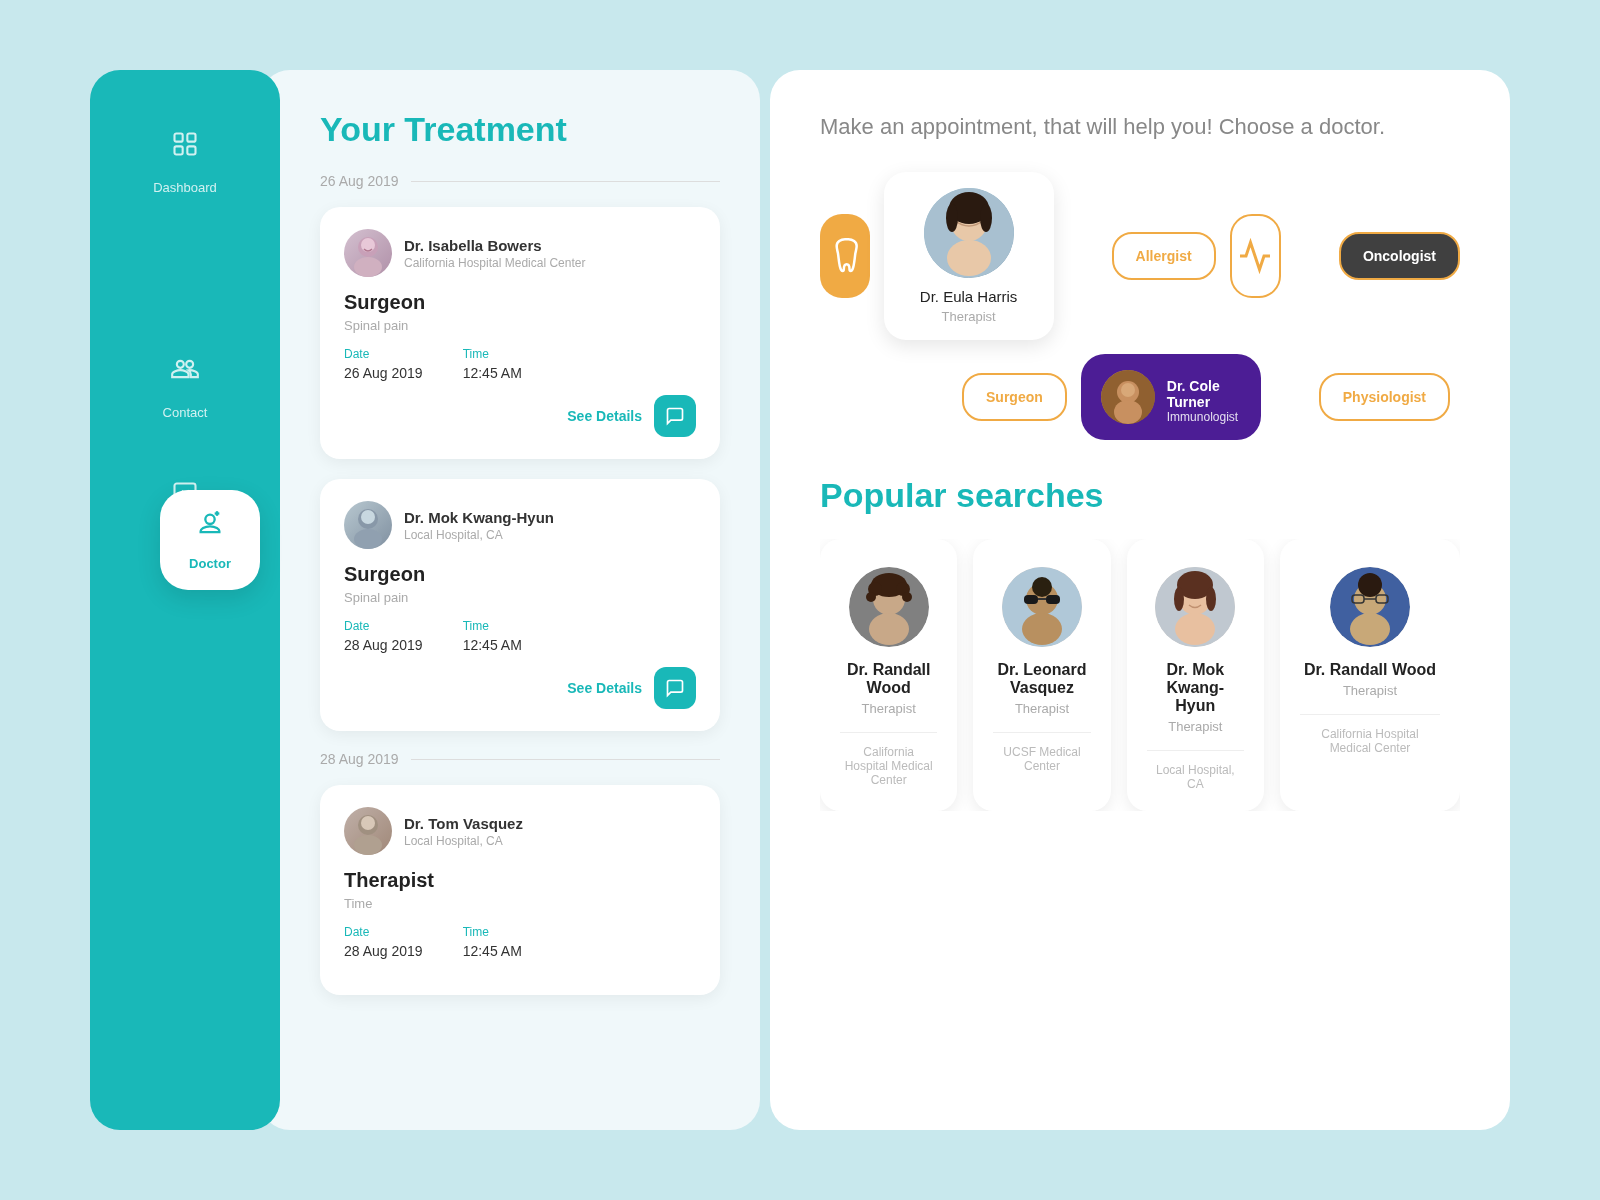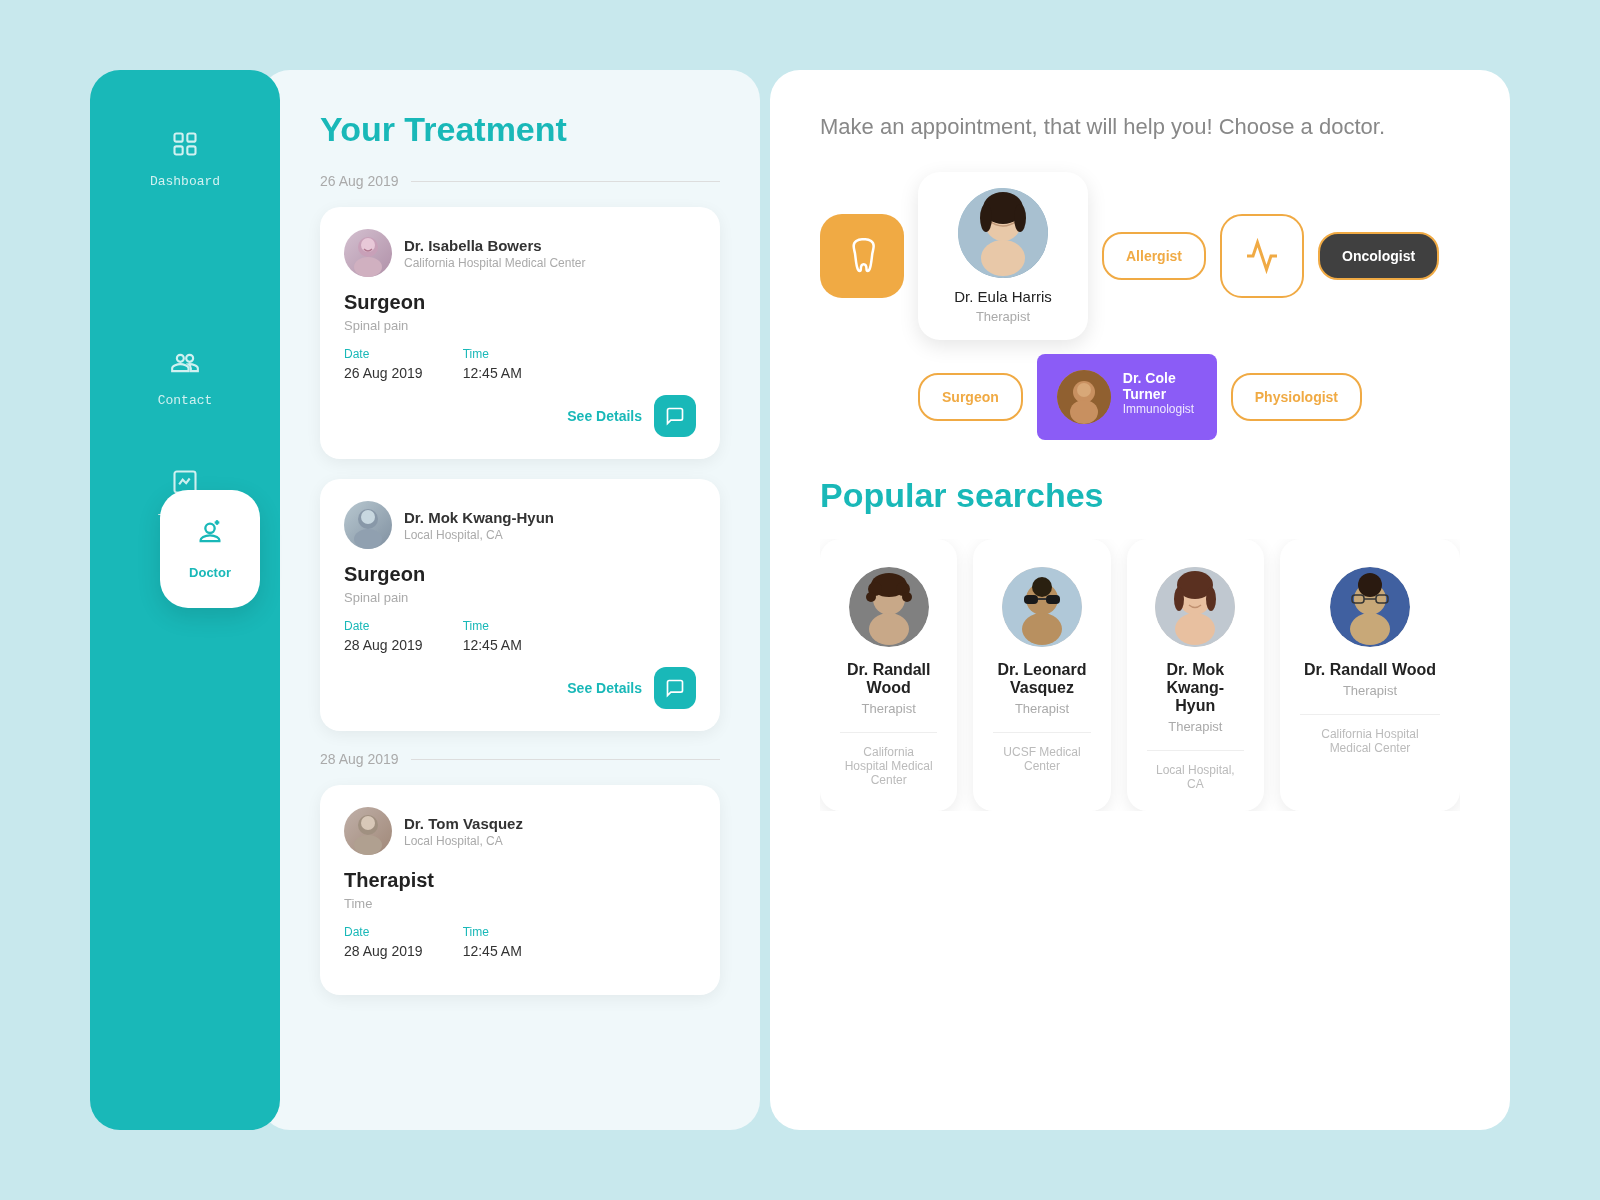--- a/index.html
+++ b/index.html
@@ -29,32 +29,31 @@
       flex-direction: column;
       align-items: center;
       padding: 40px 0;
       position: relative;
       z-index: 2;
     }
     .sidebar-item {
       display: flex;
       flex-direction: column;
       align-items: center;
-      gap: 16px;
+      gap: 22px;
       padding: 20px 0;
       cursor: pointer;
       width: 100%;
       color: rgba(255,255,255,0.8);
       font-size: 13px;
-      font-family: Liberation Mono, monospace;
     }
     .sidebar-item svg { width: 28px; height: 28px; fill: none; stroke: rgba(255,255,255,0.8); stroke-width: 1.8; }
     .doctor-fab {
       width: 100px;
-      height: 118px;
+      height: 100px;
       background: white;
       border-radius: 28px;
       display: flex;
       flex-direction: column;
       align-items: center;
       justify-content: center;
       gap: 18px;
       cursor: pointer;
       box-shadow: 0 8px 24px rgba(0,0,0,0.12);
       position: absolute;
@@ -202,20 +201,21 @@
     }
     .specialty-chip {
       border: 2px solid #f0aa44;
       border-radius: 20px;
       padding: 14px 22px;
       font-size: 14px;
       color: #f0aa44;
       font-weight: 600;
       cursor: pointer;
       white-space: nowrap;
+      margin-left: 44px;
     }
     .specialty-chip.filled {
       background: #404040;
       color: white;
     }
     .specialty-chip-icon {
       width: 84px;
       height: 84px;
       background: #f0aa44;
       border-radius: 22px;
@@ -256,28 +256,28 @@
       background: linear-gradient(135deg, #a8c8d8, #789ab0);
       display: flex;
       align-items: center;
       justify-content: center;
       overflow: hidden;
     }
     .featured-name { font-size: 15px; font-weight: 400; color: #222; margin-bottom: 4px; margin-top: 8px; }
     .featured-role { font-size: 13px; color: #aaa; }
 
     .featured-doctor-cole {
-      background: #8b5cf6;
-      border-radius: 8px;
+      background: #4c1d95;
+      border-radius: 24px;
       padding: 16px 20px;
       text-align: center;
       width: 180px;
       flex-shrink: 0;
       display: flex;
-      align-items: flex-start;
+      align-items: flex-end;
       gap: 12px;
     }
     .cole-avatar {
       width: 54px;
       height: 54px;
       border-radius: 50%;
       background: linear-gradient(135deg, #c09050, #906030);
       display: flex;
       align-items: center;
       justify-content: center;

